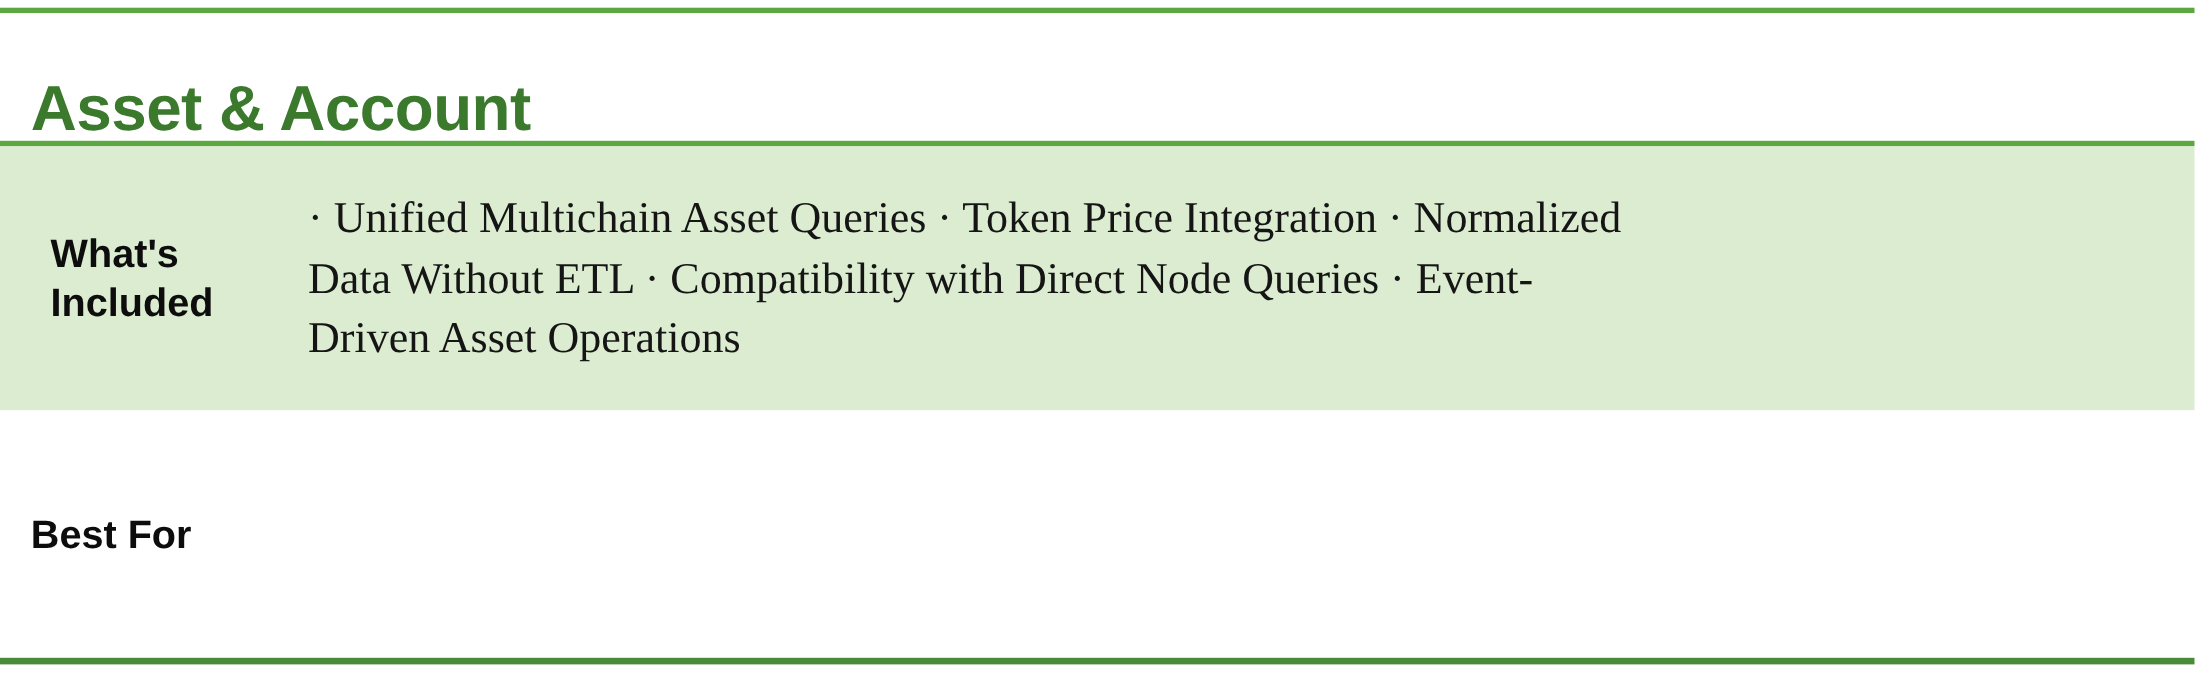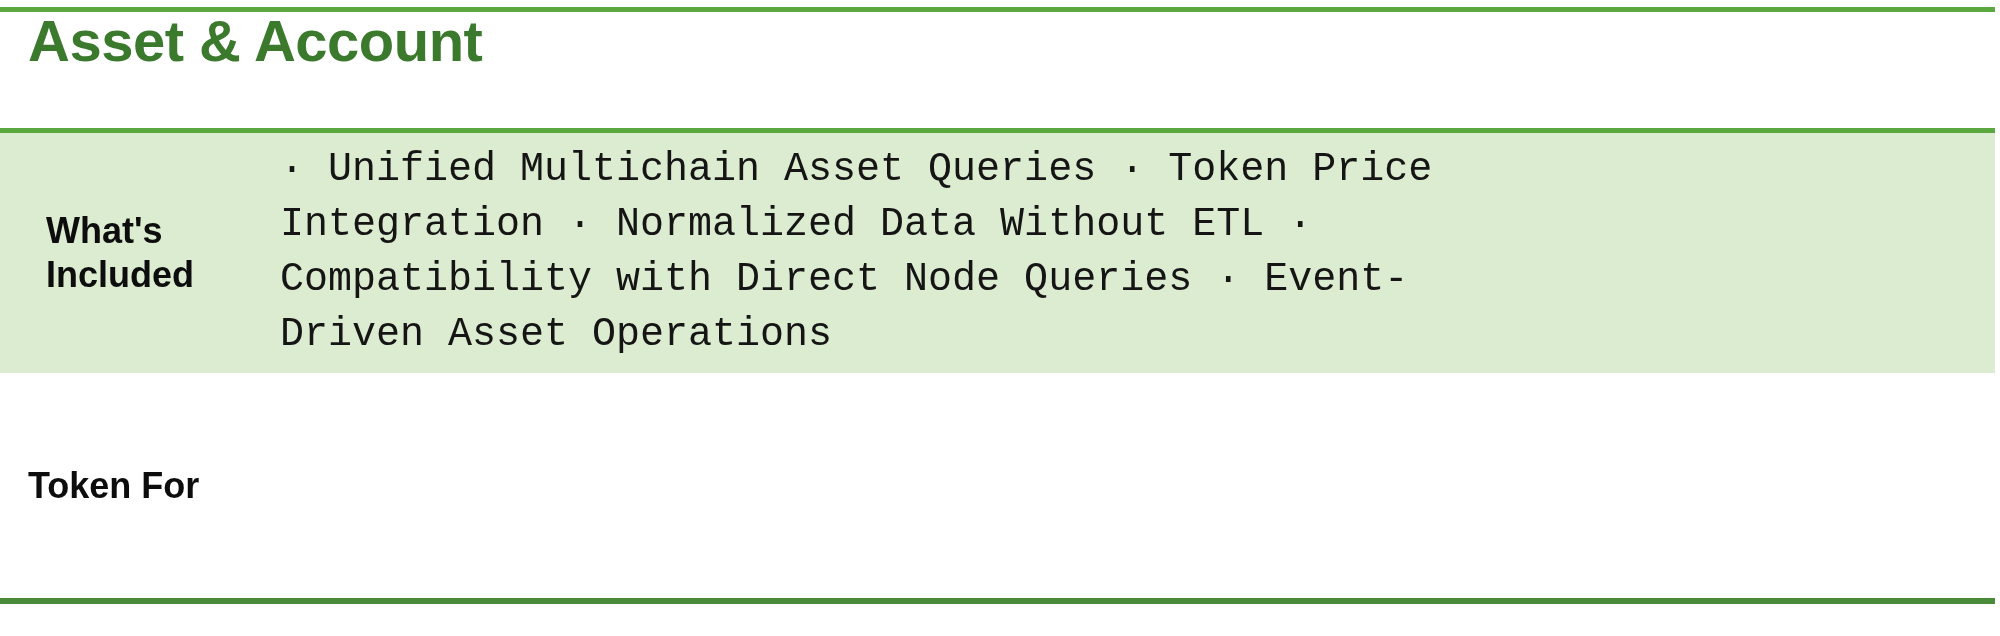--- a/index.html
+++ b/index.html
@@ -35,21 +35,21 @@
 
   
   .card-header {
     position: absolute;
     left: 0;
     top: 12px;
     width: 2000px;
     height: 116px;
     background: #ffffff;
     display: flex;
-    align-items: flex-start;
+    align-items: flex-end;
   }
   .card-title {
     margin: 0;
     padding: 0 0 0 28px;
     font-size: 58px;
     line-height: 1.0;
     font-weight: bold;
     color: #3b7a2d;
     letter-spacing: -0.5px;
     font-family: "Liberation Sans", sans-serif;
@@ -101,21 +101,21 @@
     font-family: "Liberation Sans", sans-serif;
   }
 
   .row-value {
     flex: 1 1 auto;
     box-sizing: border-box;
     padding: 0 500px 0 0;
     font-size: 40px;
     line-height: 1.37;
     color: #151515;
-    font-family: Liberation Mono, monospace;
+    font-family: Liberation Serif, serif;
     font-weight: normal;
   }
 
   
   .bottom-rule {
     position: absolute;
     left: 0;
     top: 598px;
     width: 1995px;
     height: 6px;
@@ -136,20 +136,20 @@
   <div class="header-rule"></div>
 
   <div class="table-body">
 
     <div class="spec-row shaded">
       <div class="row-label">What's Included</div>
       <div class="row-value">· Unified Multichain Asset Queries · Token Price Integration · Normalized Data Without ETL · Compatibility with Direct Node Queries · Event-Driven Asset Operations</div>
     </div>
 
     <div class="spec-row plain">
-      <div class="row-label">Token For</div>
+      <div class="row-label">Best For</div>
     </div>
 
   </div>
 
   <div class="bottom-rule"></div>
 
 </div>
 
 </body></html>

